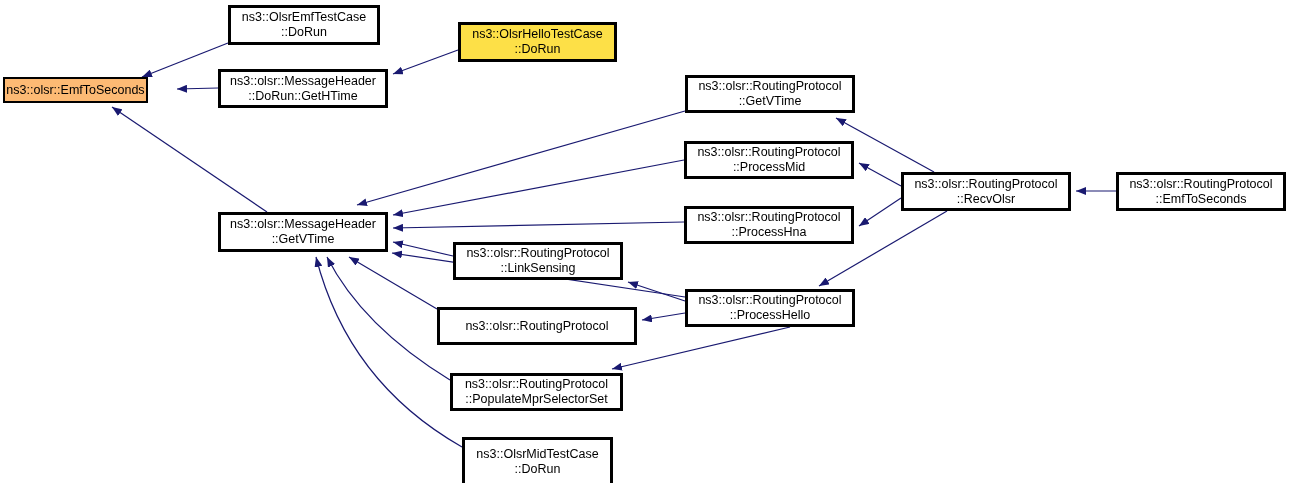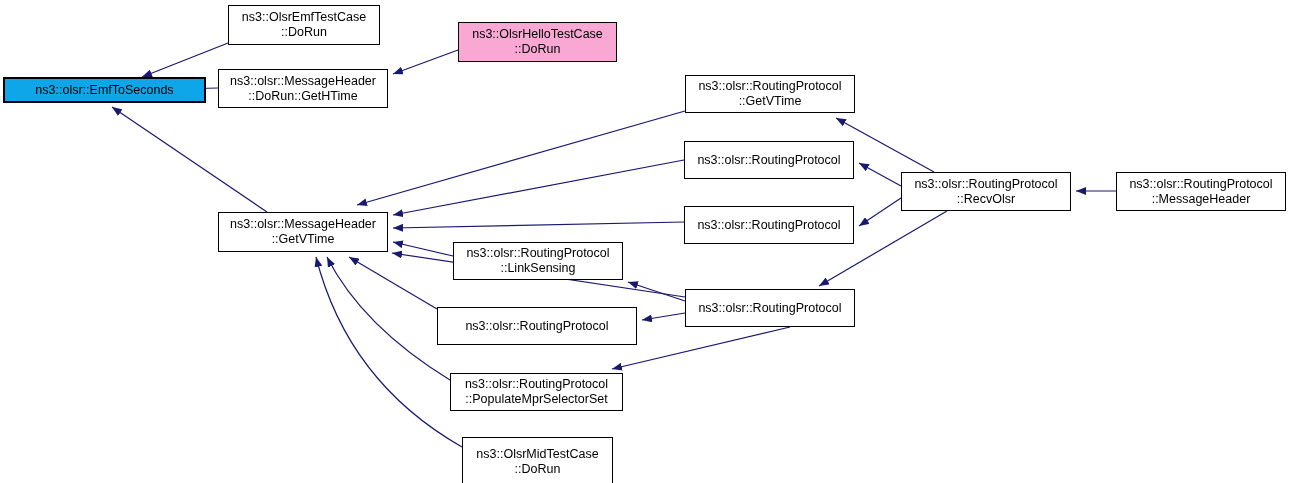--- a/index.html
+++ b/index.html
@@ -24,21 +24,21 @@
     pointer-events: none;
   }
   #edge-layer path.edge {
     fill: none;
     stroke-width: 1.2px;
   }
   .node {
     position: absolute;
     box-sizing: border-box;
     background: #ffffff;
-    border: 1px solid #737373;
+    border: 3px solid #737373;
     color: #000000;
     font-size: 12.5px;
     line-height: 15px;
     text-align: center;
     display: flex;
     flex-direction: column;
     justify-content: center;
     cursor: pointer;
     white-space: nowrap;
   }
@@ -77,66 +77,69 @@
         <path d="M901,186 L859,163" class="edge" stroke="#191970" marker-end="url(#arrow)"></path>
         <path d="M901,198 L859,226" class="edge" stroke="#191970" marker-end="url(#arrow)"></path>
         <path d="M947,211 L819,286" class="edge" stroke="#191970" marker-end="url(#arrow)"></path>
         <path d="M1116,191 L1076,191" class="edge" stroke="#191970" marker-end="url(#arrow)"></path>
         <path d="M685,301 L628,282" class="edge" stroke="#191970" marker-end="url(#arrow)"></path>
         <path d="M685,313 L642,320" class="edge" stroke="#191970" marker-end="url(#arrow)"></path>
         <path d="M790,327 L612,369" class="edge" stroke="#191970" marker-end="url(#arrow)"></path>
       </g>
   </svg>
   <div id="nodes">
-      <div class="node highlight" style="left: 3px; top: 77px; width: 203px; height: 26px; border-color: rgb(0, 0, 0); background: #0ea5e9; color: rgb(0, 0, 0);">
+      <div class="node highlight" style="left: 3px; top: 77px; width: 145px; height: 26px; border-color: rgb(0, 0, 0); background: #fdba74; color: rgb(0, 0, 0);">
         <div class="nline">ns3::olsr::EmfToSeconds</div>
       </div>
       <div class="node" style="left: 228px; top: 5px; width: 152px; height: 40px; border-color: rgb(0, 0, 0); background: rgb(255, 255, 255); color: rgb(0, 0, 0);">
         <div class="nline">ns3::OlsrEmfTestCase</div>
         <div class="nline">::DoRun</div>
       </div>
       <div class="node" style="left: 218px; top: 69px; width: 170px; height: 39px; border-color: rgb(0, 0, 0); background: rgb(255, 255, 255); color: rgb(0, 0, 0);">
         <div class="nline">ns3::olsr::MessageHeader</div>
         <div class="nline">::DoRun::GetHTime</div>
       </div>
-      <div class="node" style="left: 458px; top: 22px; width: 159px; height: 40px; border-color: rgb(0, 0, 0); background: #f9a8d4; color: rgb(0, 0, 0);">
+      <div class="node" style="left: 458px; top: 22px; width: 159px; height: 40px; border-color: rgb(0, 0, 0); background: #fde047; color: rgb(0, 0, 0);">
         <div class="nline">ns3::OlsrHelloTestCase</div>
         <div class="nline">::DoRun</div>
       </div>
       <div class="node" style="left: 218px; top: 212px; width: 170px; height: 40px; border-color: rgb(0, 0, 0); background: rgb(255, 255, 255); color: rgb(0, 0, 0);">
         <div class="nline">ns3::olsr::MessageHeader</div>
         <div class="nline">::GetVTime</div>
       </div>
       <div class="node" style="left: 685px; top: 75px; width: 170px; height: 38px; border-color: rgb(0, 0, 0); background: rgb(255, 255, 255); color: rgb(0, 0, 0);">
         <div class="nline">ns3::olsr::RoutingProtocol</div>
         <div class="nline">::GetVTime</div>
       </div>
       <div class="node" style="left: 684px; top: 141px; width: 170px; height: 38px; border-color: rgb(0, 0, 0); background: rgb(255, 255, 255); color: rgb(0, 0, 0);">
         <div class="nline">ns3::olsr::RoutingProtocol</div>
+        <div class="nline">::ProcessMid</div>
       </div>
       <div class="node" style="left: 684px; top: 206px; width: 170px; height: 38px; border-color: rgb(0, 0, 0); background: rgb(255, 255, 255); color: rgb(0, 0, 0);">
         <div class="nline">ns3::olsr::RoutingProtocol</div>
+        <div class="nline">::ProcessHna</div>
       </div>
       <div class="node" style="left: 901px; top: 172px; width: 170px; height: 39px; border-color: rgb(0, 0, 0); background: rgb(255, 255, 255); color: rgb(0, 0, 0);">
         <div class="nline">ns3::olsr::RoutingProtocol</div>
         <div class="nline">::RecvOlsr</div>
       </div>
       <div class="node" style="left: 1116px; top: 172px; width: 170px; height: 39px; border-color: rgb(0, 0, 0); background: rgb(255, 255, 255); color: rgb(0, 0, 0);">
         <div class="nline">ns3::olsr::RoutingProtocol</div>
-        <div class="nline">::MessageHeader</div>
+        <div class="nline">::EmfToSeconds</div>
       </div>
       <div class="node" style="left: 453px; top: 242px; width: 170px; height: 38px; border-color: rgb(0, 0, 0); background: rgb(255, 255, 255); color: rgb(0, 0, 0);">
         <div class="nline">ns3::olsr::RoutingProtocol</div>
         <div class="nline">::LinkSensing</div>
       </div>
       <div class="node" style="left: 437px; top: 307px; width: 200px; height: 38px; border-color: rgb(0, 0, 0); background: rgb(255, 255, 255); color: rgb(0, 0, 0);">
         <div class="nline">ns3::olsr::RoutingProtocol</div>
       </div>
       <div class="node" style="left: 685px; top: 289px; width: 170px; height: 38px; border-color: rgb(0, 0, 0); background: rgb(255, 255, 255); color: rgb(0, 0, 0);">
         <div class="nline">ns3::olsr::RoutingProtocol</div>
+        <div class="nline">::ProcessHello</div>
       </div>
       <div class="node" style="left: 450px; top: 373px; width: 173px; height: 38px; border-color: rgb(0, 0, 0); background: rgb(255, 255, 255); color: rgb(0, 0, 0);">
         <div class="nline">ns3::olsr::RoutingProtocol</div>
         <div class="nline">::PopulateMprSelectorSet</div>
       </div>
       <div class="node" style="left: 462px; top: 437px; width: 151px; height: 50px; border-color: rgb(0, 0, 0); background: rgb(255, 255, 255); color: rgb(0, 0, 0);">
         <div class="nline">ns3::OlsrMidTestCase</div>
         <div class="nline">::DoRun</div>
       </div>
     </div>

